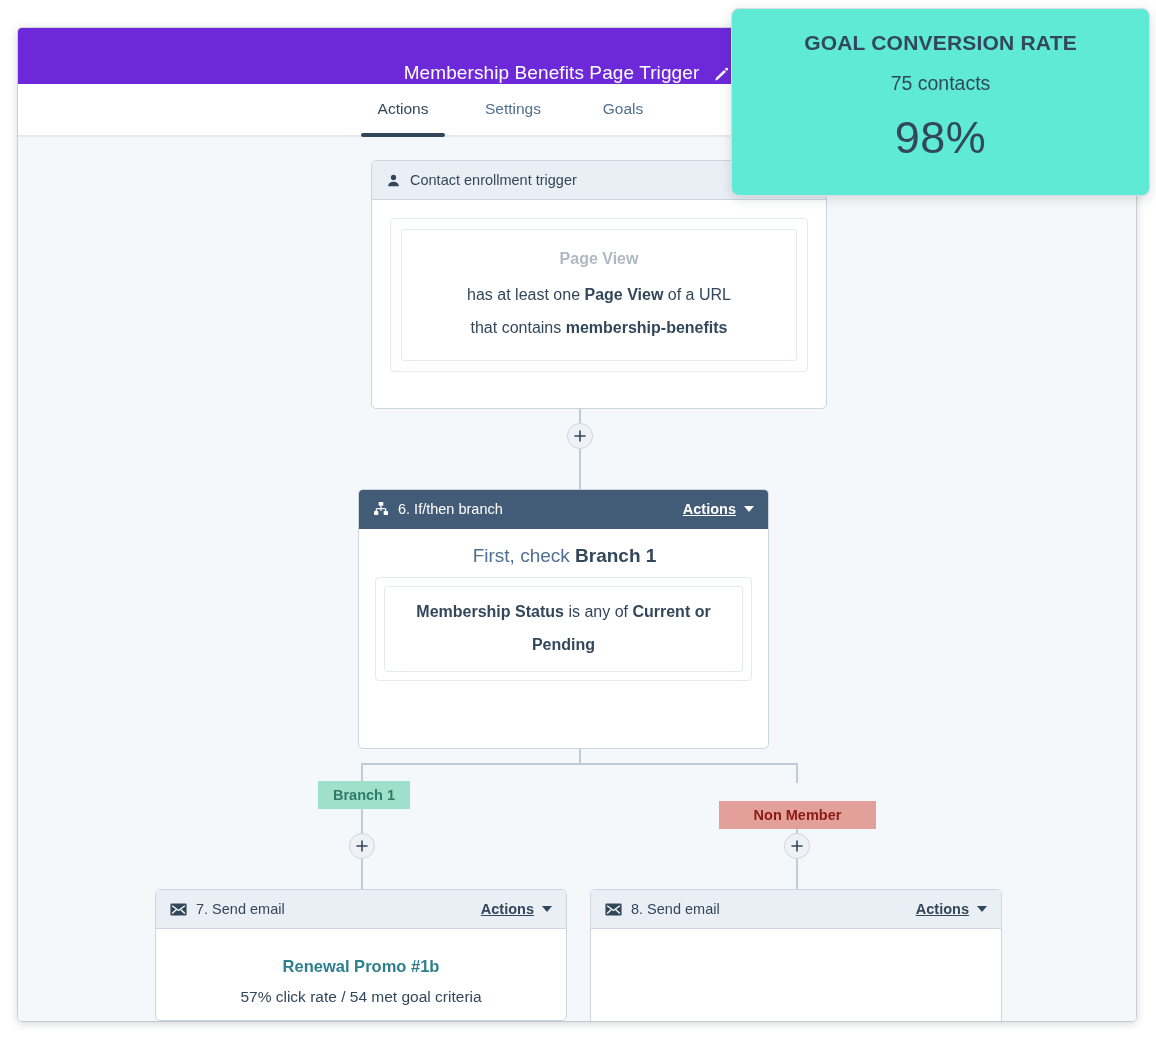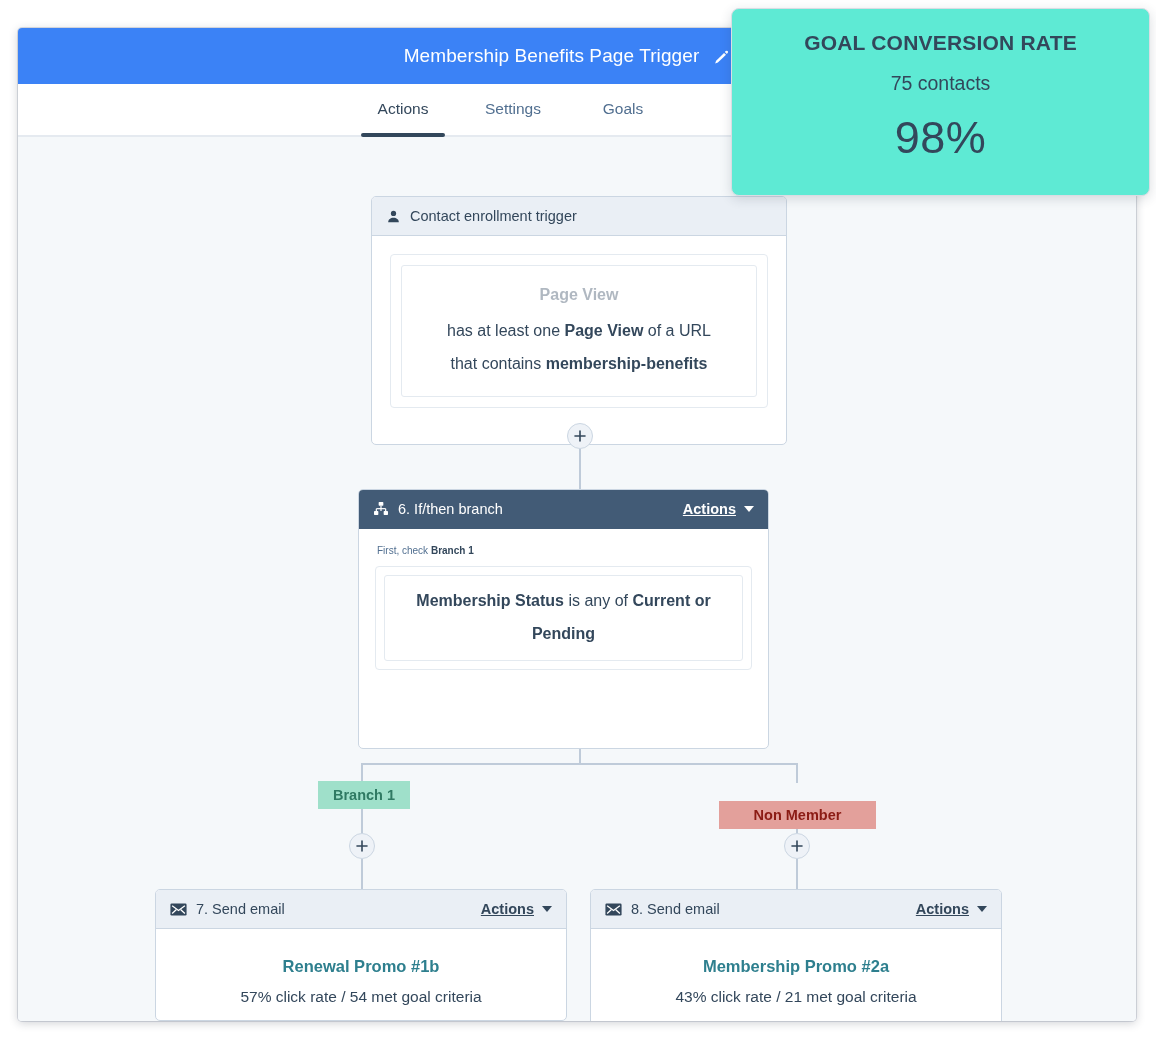--- a/index.html
+++ b/index.html
@@ -29,23 +29,23 @@
                 0 0 0 1px rgba(160,170,185,.35);
     overflow: hidden;
   }
 
   
   #title-bar {
     position: absolute;
     left: 0; top: 0;
     width: 100%;
     height: 56px;
-    background: #3b82f6;
-    display: flex;
-    align-items: center;
+    background: #6d28d9;
+    display: flex;
+    align-items: flex-end;
     justify-content: center;
   }
   #workflow-title {
     color: #ffffff;
     font-size: 19px;
     letter-spacing: .1px;
     font-weight: 400;
   }
   #edit-pencil {
     margin-left: 14px;
@@ -215,23 +215,24 @@
   .filter-type {
     display: block;
     color: #b0b8c1;
     font-size: 16px;
     font-weight: 600;
     margin-bottom: 3px;
   }
   .filter-inner b { font-weight: 700; color: #33475b; }
 
   .branch-lead {
-    font-size: 10px;
+    font-size: 19px;
     color: #516f90;
     margin: 0 0 10px 2px;
+    text-align: center;
   }
   .branch-lead b { color: #33475b; font-weight: 700; }
 
   
   .branch-badge {
     position: absolute;
     height: 28px;
     line-height: 28px;
     padding: 0 15px;
     font-size: 14.5px;
@@ -355,21 +356,21 @@
     <div class="conn conn-v" style="left:343px; top:722px; height:30px;"></div>
 
     <div class="conn conn-v" style="left:778px; top:672px; height:24px;"></div>
     <div class="plus-node" style="left:766px; top:696px;">
       <svg width="12" height="12" viewBox="0 0 12 12" aria-hidden="true">
         <path d="M6 1v10M1 6h10" stroke="#33475b" stroke-width="1.6" stroke-linecap="round"></path>
       </svg>
     </div>
     <div class="conn conn-v" style="left:778px; top:722px; height:30px;"></div>
 
-    <div class="card" style="left:353px; top:23px; width:416px; height:249px;margin-top:36px;">
+    <div class="card" style="left:353px; top:23px; width:456px; height:249px;">
       <div class="card-header light">
         <span class="hdr-icon">
           <svg width="15" height="15" viewBox="0 0 24 24" aria-hidden="true">
             <circle cx="12" cy="7" r="4.2" fill="#33475b"></circle>
             <path d="M3.5 21c0-4.5 3.8-7 8.5-7s8.5 2.5 8.5 7z" fill="#33475b"></path>
           </svg>
         </span>
         <span class="hdr-title">Contact enrollment trigger</span>
       </div>
       <div class="card-body" style="padding:18px 18px 18px 18px;">
@@ -439,24 +440,20 @@
             <path d="M2.5 3 10 8.6 17.5 3" stroke="#ffffff" stroke-width="1.5" fill="none"></path>
             <path d="M2.5 12.2 7.6 7.4M17.5 12.2 12.4 7.4" stroke="#ffffff" stroke-width="1.5" fill="none"></path>
           </svg>
         </span>
         <span class="hdr-title">8. Send email</span>
         <span class="actions-menu">
           <span class="lbl">Actions</span>
           <span class="caret"></span>
         </span>
       </div>
-      <div class="card-body" style="padding:28px 18px 18px 18px;">
-        <div class="email-name">Membership Promo #2a</div>
-        <div class="email-stats">43% click rate / 21 met goal criteria</div>
-      </div>
     </div>
 
   </div>
 </div>
 
 <div id="goal-card">
   <div id="goal-label">GOAL CONVERSION RATE</div>
   <div id="goal-contacts">75 contacts</div>
   <div id="goal-value">98%</div>
 </div>

